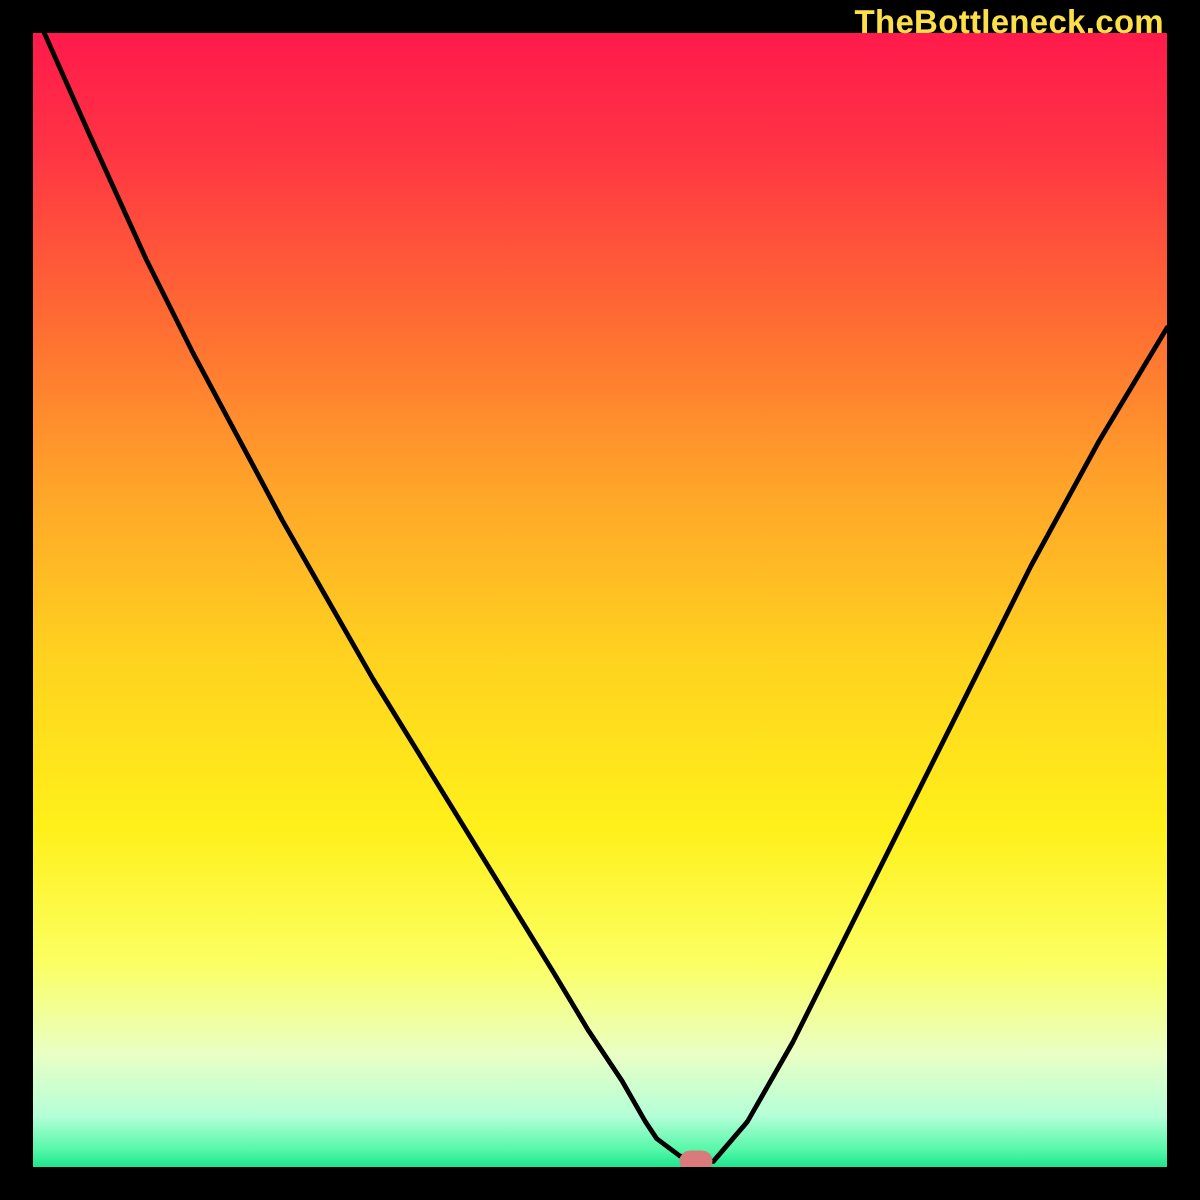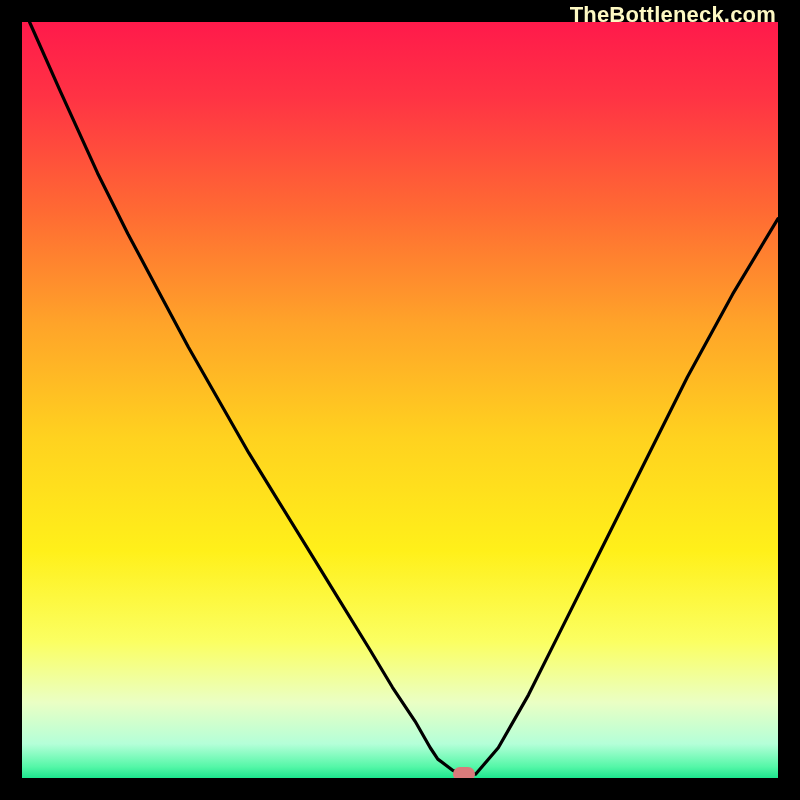--- a/index.html
+++ b/index.html
@@ -22,21 +22,21 @@
     left: 22px;
     top: 22px;
     width: 756px;
     height: 756px;
     overflow: hidden;
   }
   .watermark {
     position: absolute;
     top: 2px;
     right: 24px;
-    color: #fef9c3;
+    color: #fde047;
     font-size: 22px;
     font-weight: 600;
     letter-spacing: 0.2px;
     user-select: none;
   }
   .marker {
     position: absolute;
     width: 22px;
     height: 14px;
     border-radius: 7px;

